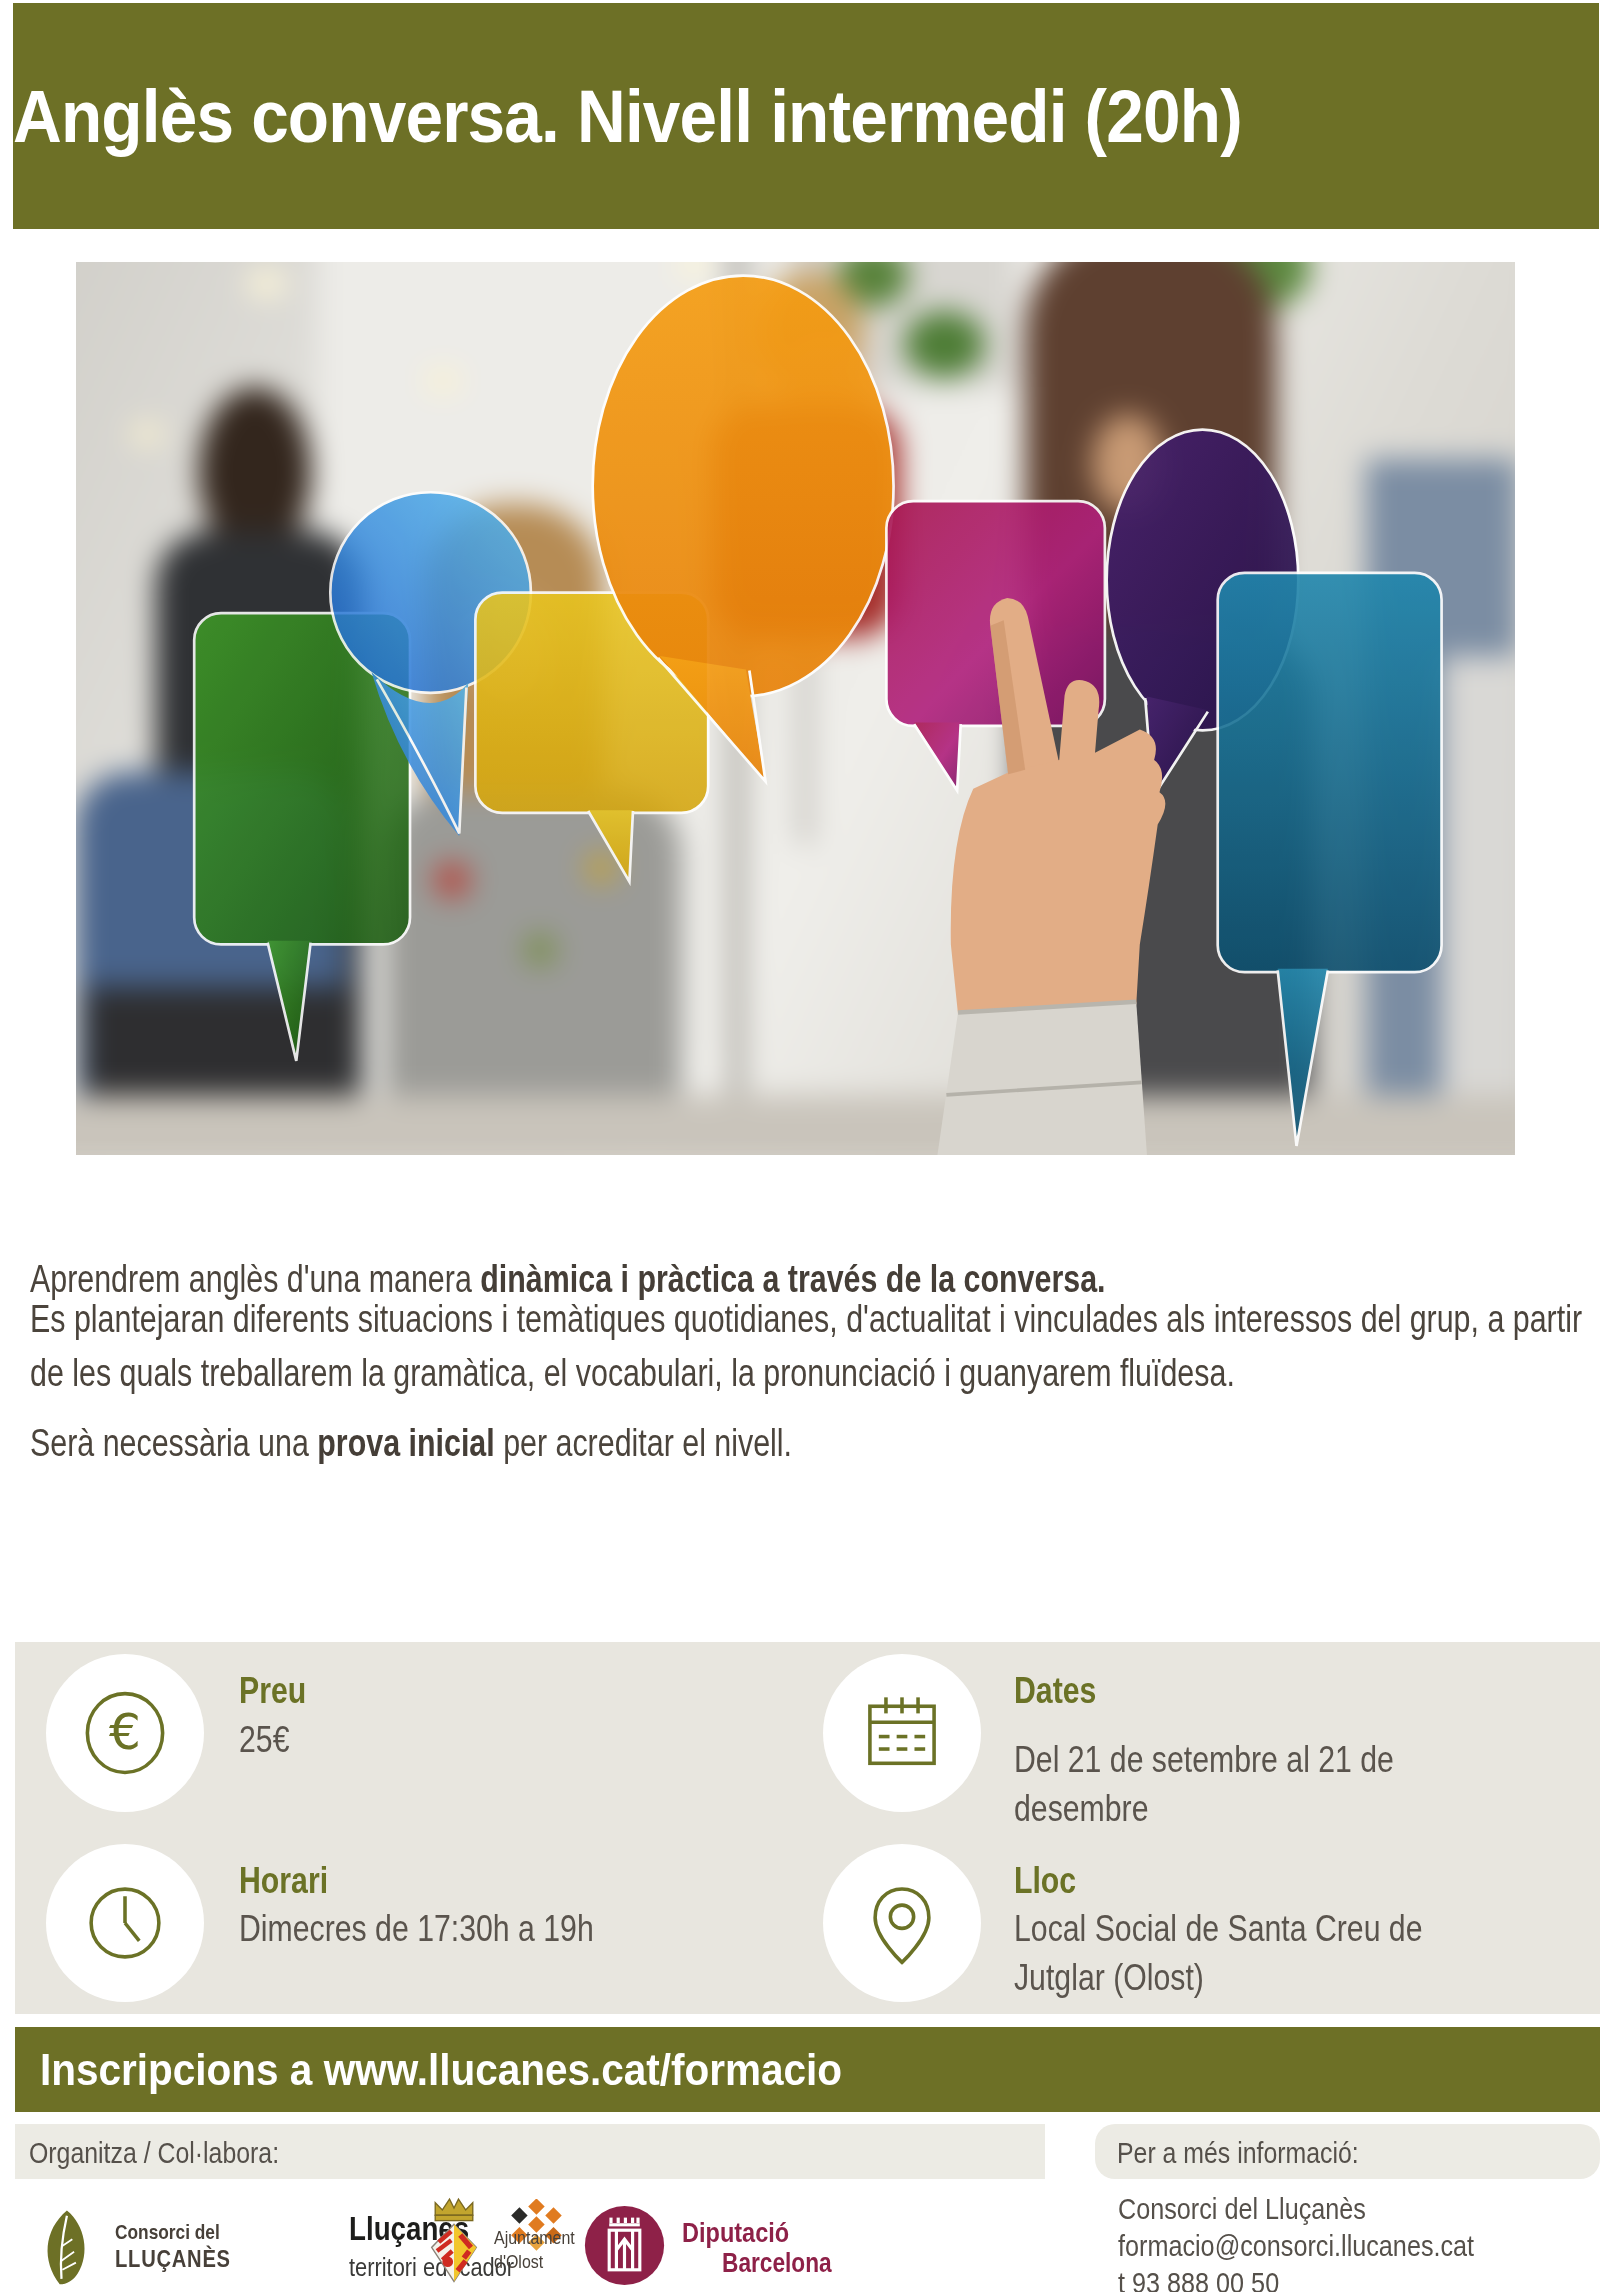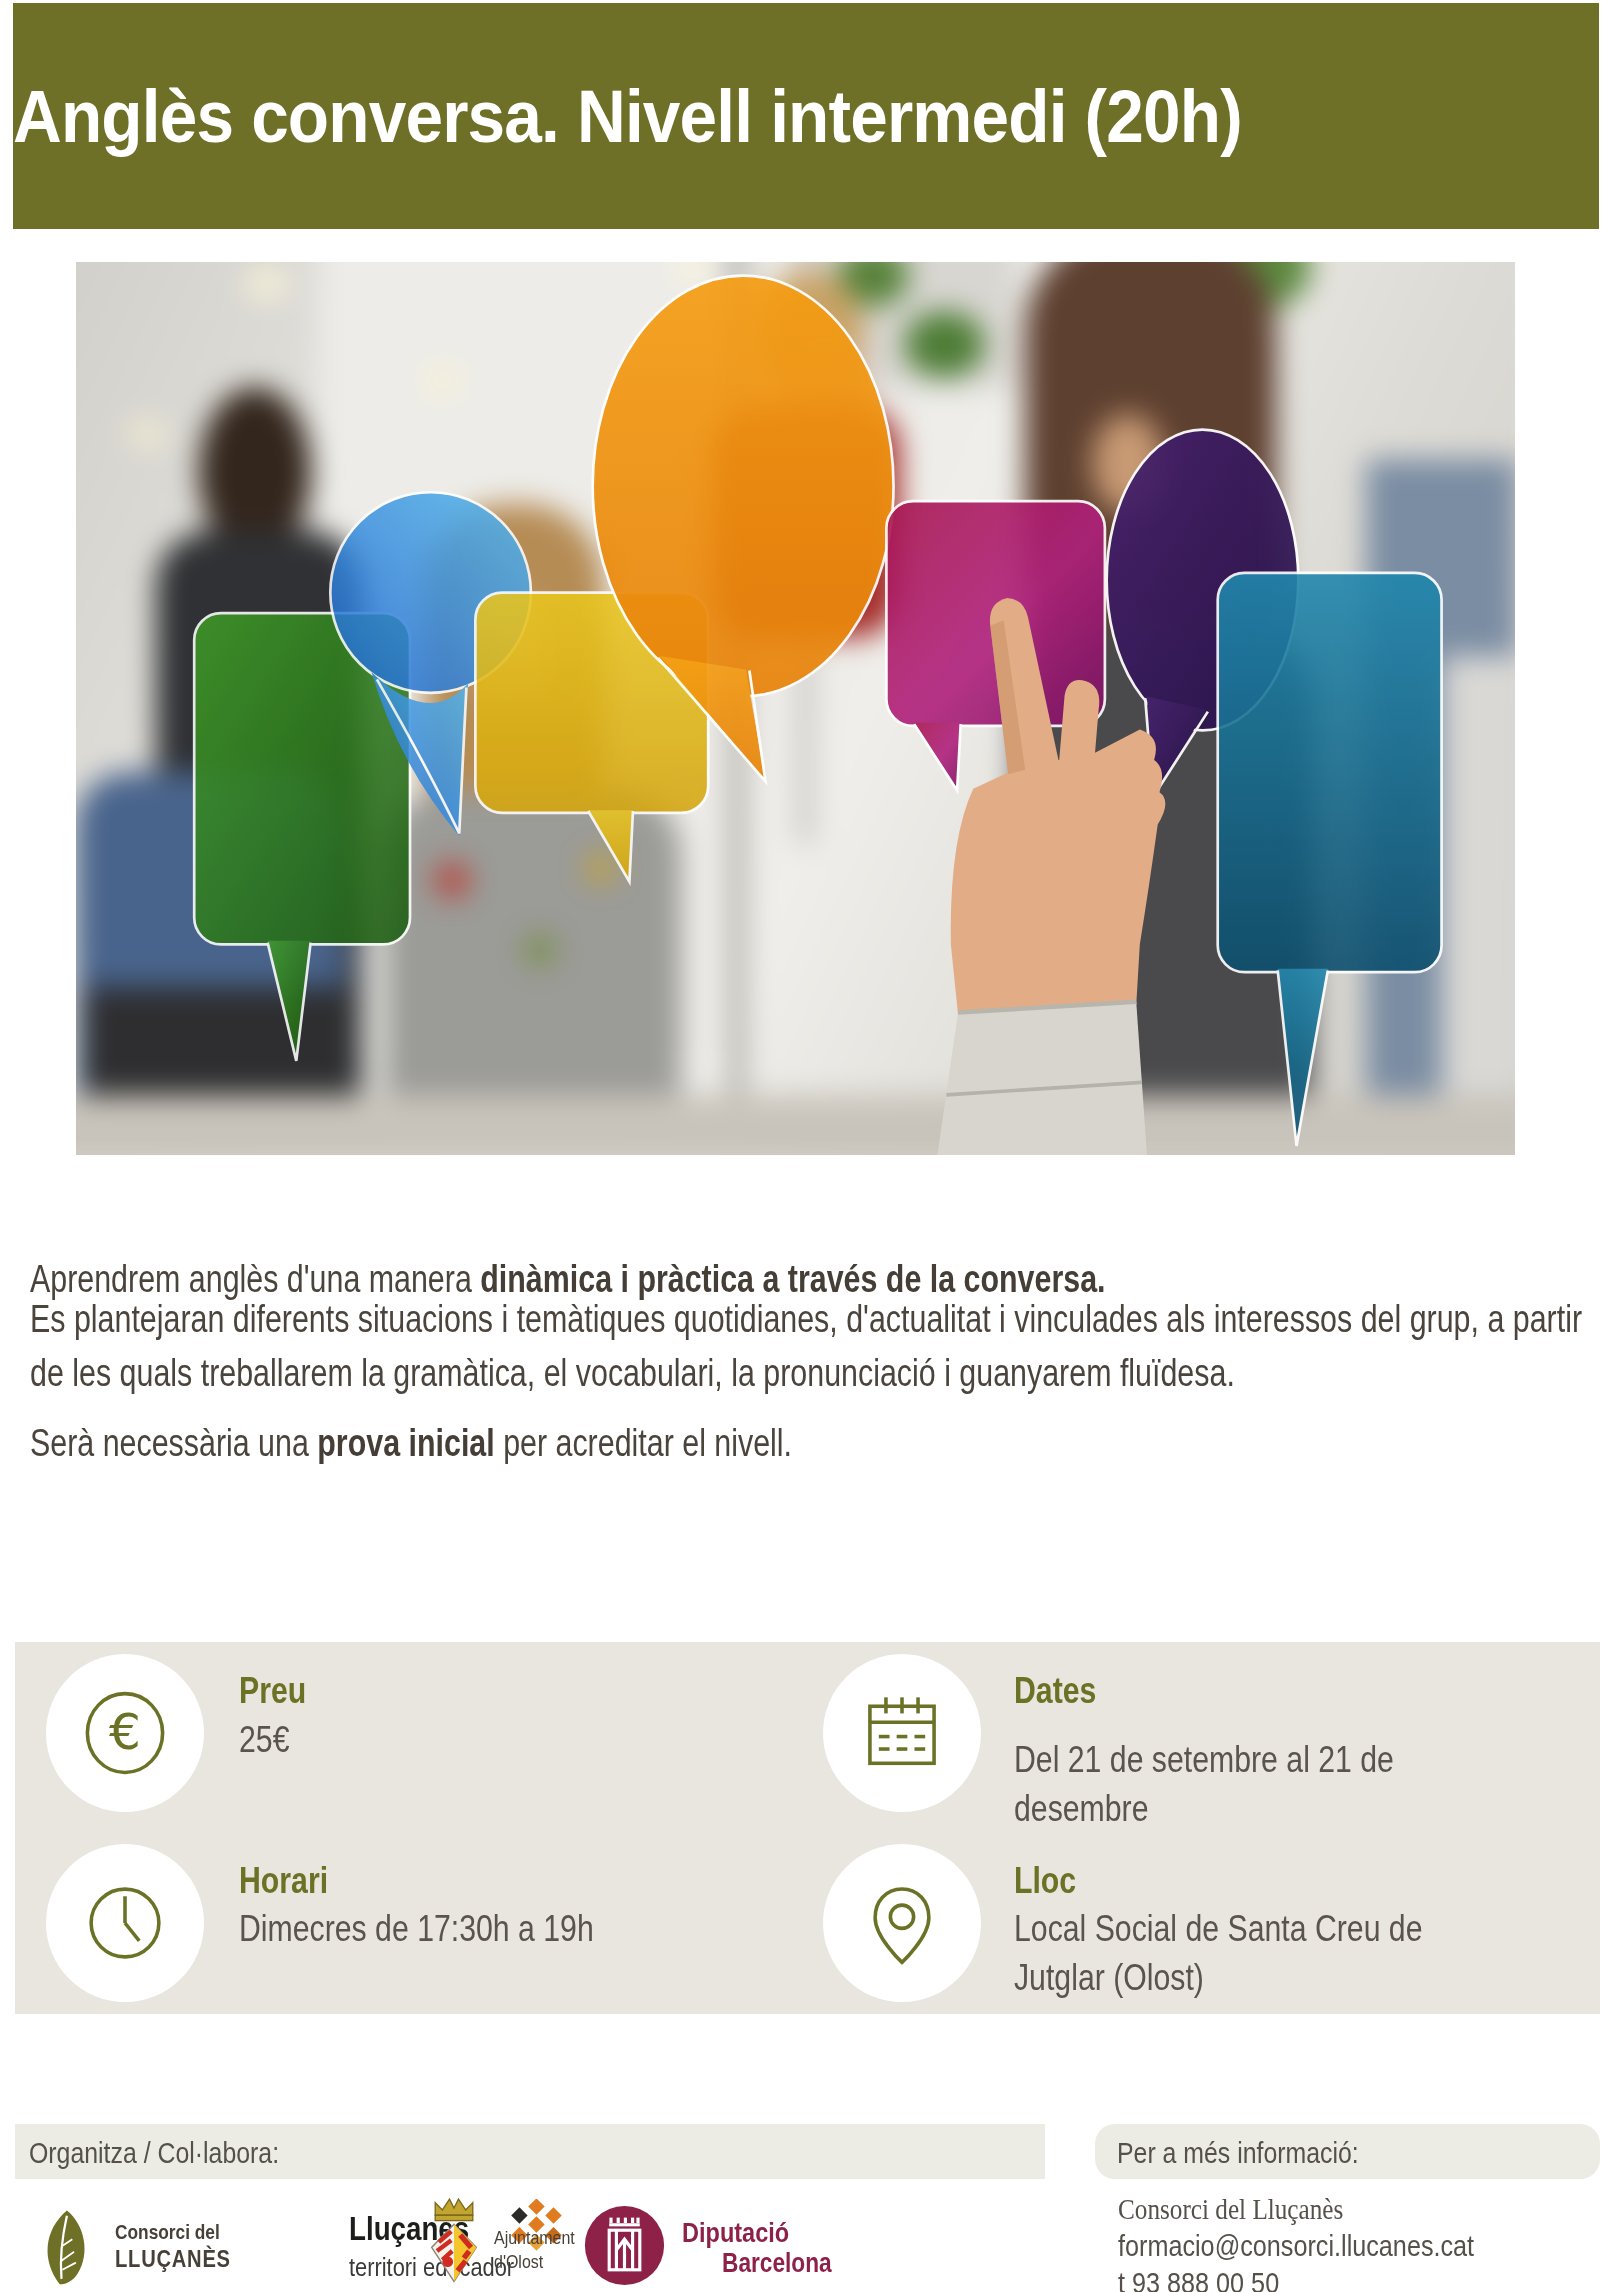--- a/index.html
+++ b/index.html
@@ -245,31 +245,34 @@
         <path d="M48 10 C30 10 18 24 18 42 C18 64 48 92 48 92 C48 92 78 64 78 42 C78 24 66 10 48 10 Z"></path>
         <circle cx="48" cy="41" r="13"></circle>
       </svg>
     </div>
     <div class="card-label" style="left:999px;top:218px;">
       <span class="cond">Lloc</span></div>
     <div class="card-value" style="left:999px;top:262px;">
       <span class="cond">Local Social de Santa Creu de Jutglar (Olost)</span></div>
   </div>
 
+  <div class="abs cta">
+    <span><span class="cond90">Inscripcions a www.llucanes.cat/formacio</span></span>
+  </div>
 
   <div class="abs strip" style="left:15px;width:1030px;">
     <div class="strip-label" style="padding:11.6px 0 0 14.3px;">
       <span class="cond">Organitza / Col·labora:</span></div>
   </div>
   <div class="abs strip" style="left:1095px;width:505px;border-radius:20px;">
     <div class="strip-label" style="padding:11.6px 0 0 22.4px;">
       <span class="cond">Per a més informació:</span></div>
   </div>
 
-  <div class="contact-line" style="top:2192px;font-family:Liberation Serif, serif;">
+  <div class="contact-line" style="top:2192px;">
     <span class="cond">Consorci del Lluçanès</span></div>
   <div class="contact-line" style="top:2229px;">
     <span class="cond">formacio@consorci.llucanes.cat</span></div>
   <div class="contact-line" style="top:2266px;">
     <span class="cond">t 93 888 00 50</span></div>
 
   <svg class="abs" style="left:38px;top:2205px;" width="56" height="81" viewBox="0 0 62 90">
     <path d="M24 88 C4 62 6 28 32 6 C52 22 58 54 44 76 C39 84 32 88 24 88 Z" fill="#6d7026"></path>
     <path d="M26 82 C24 58 27 34 32 12" stroke="#ffffff" stroke-width="2.5" fill="none"></path>
     <path d="M26 62 L40 52 M26 46 L38 38 M27 72 L42 64" stroke="#ffffff" stroke-width="2" fill="none"></path>

